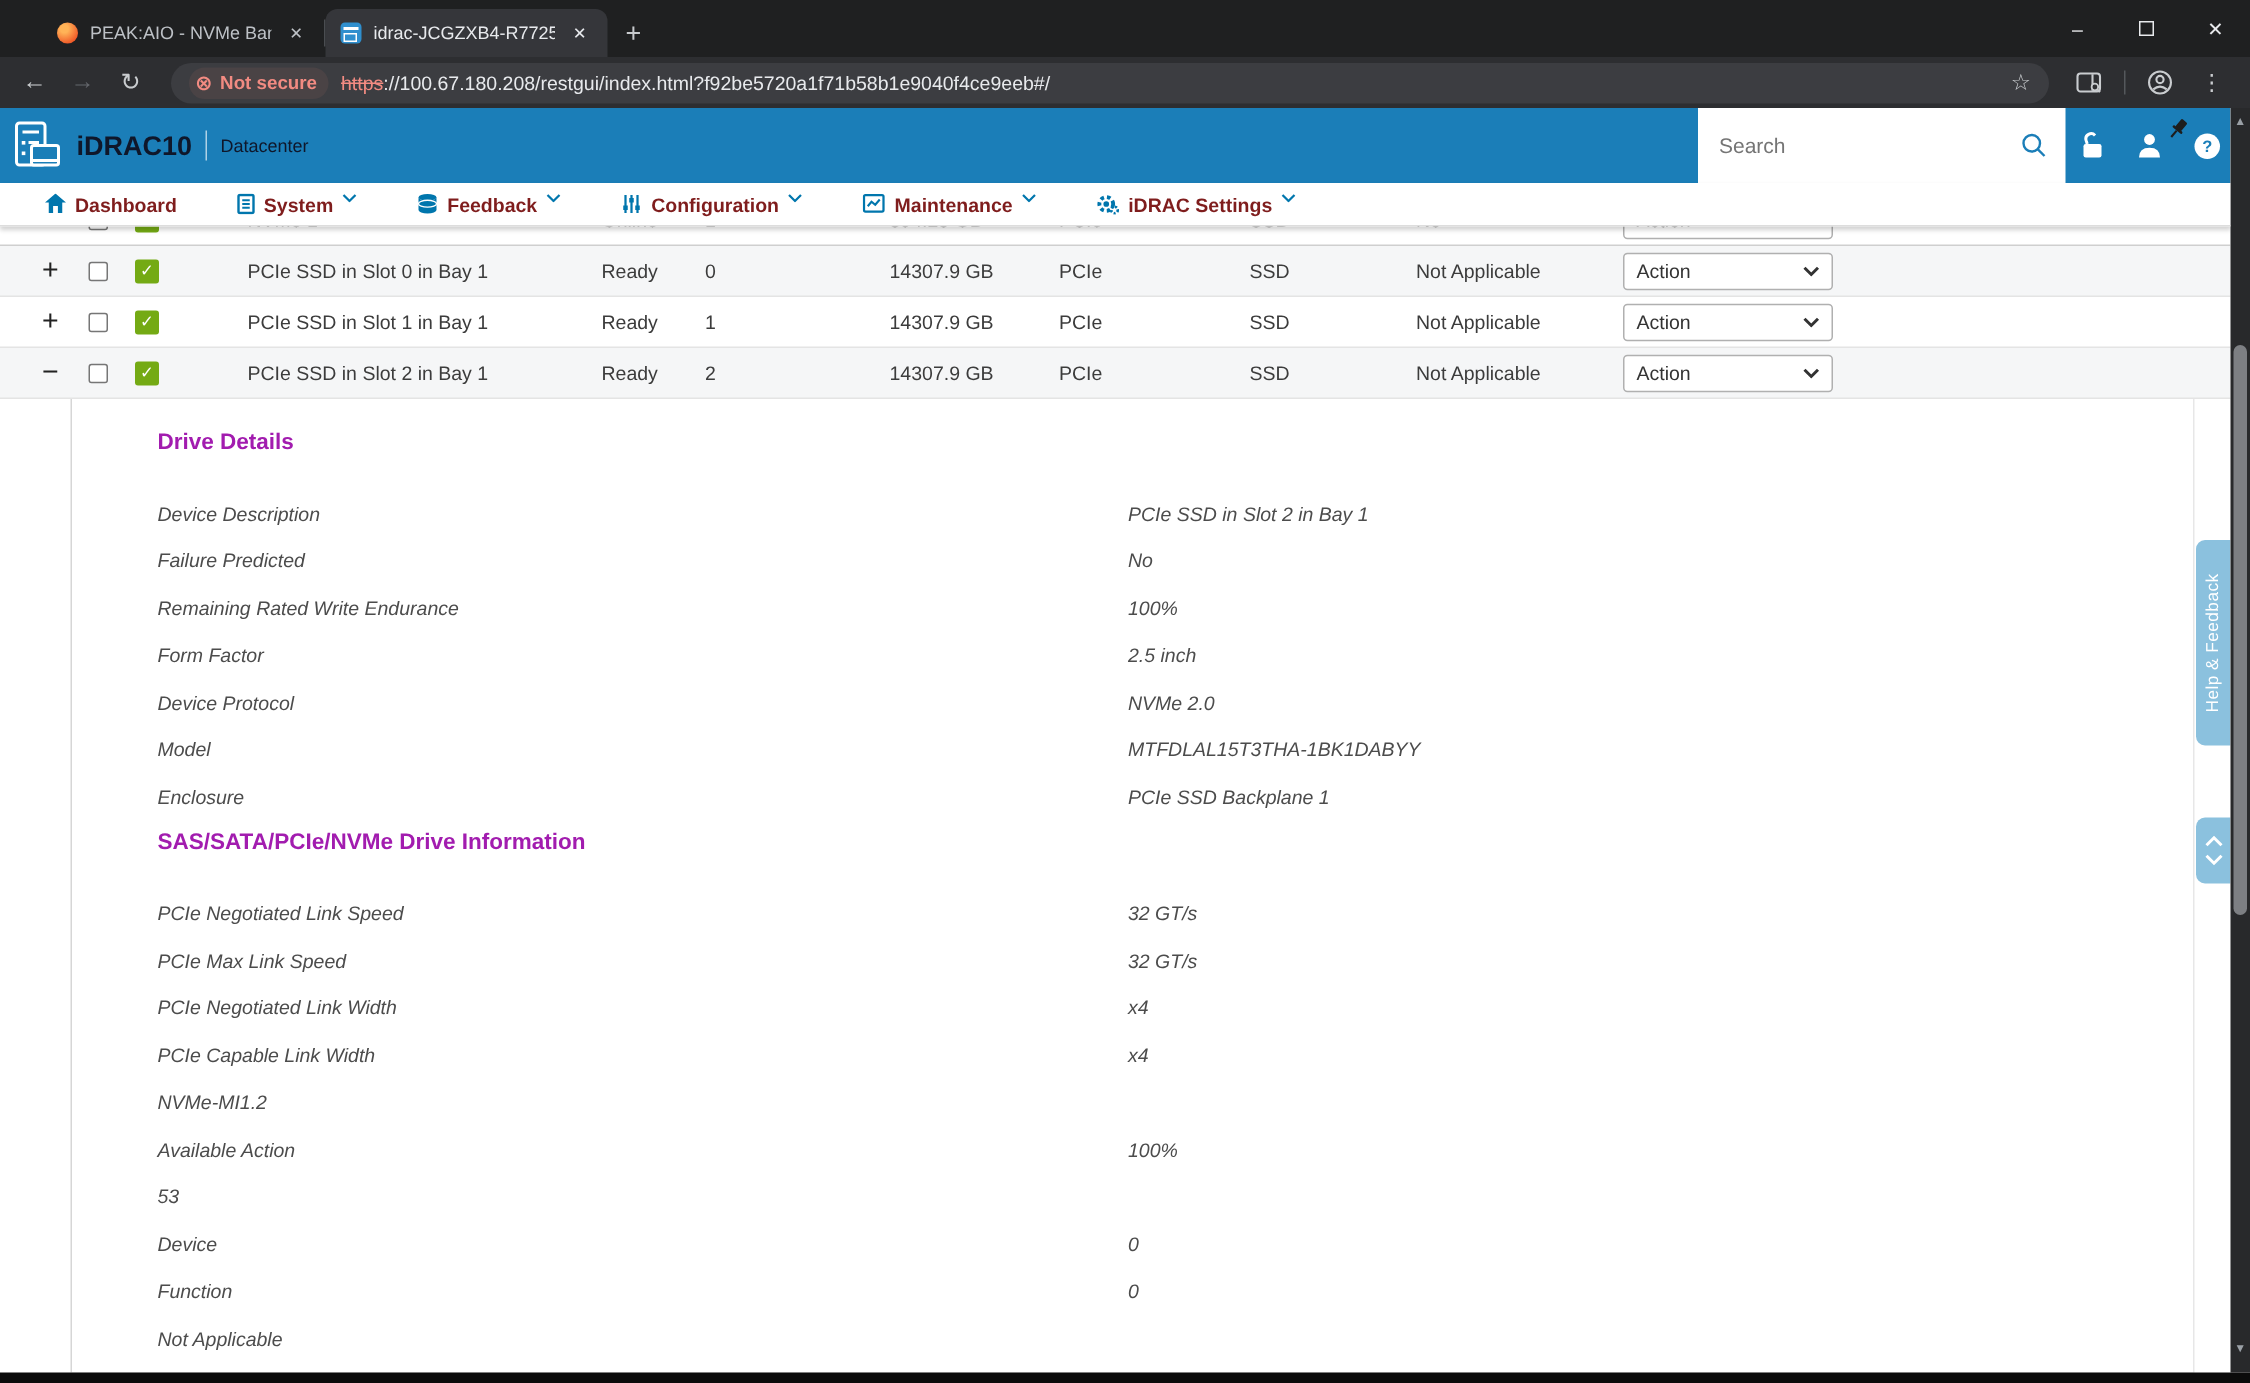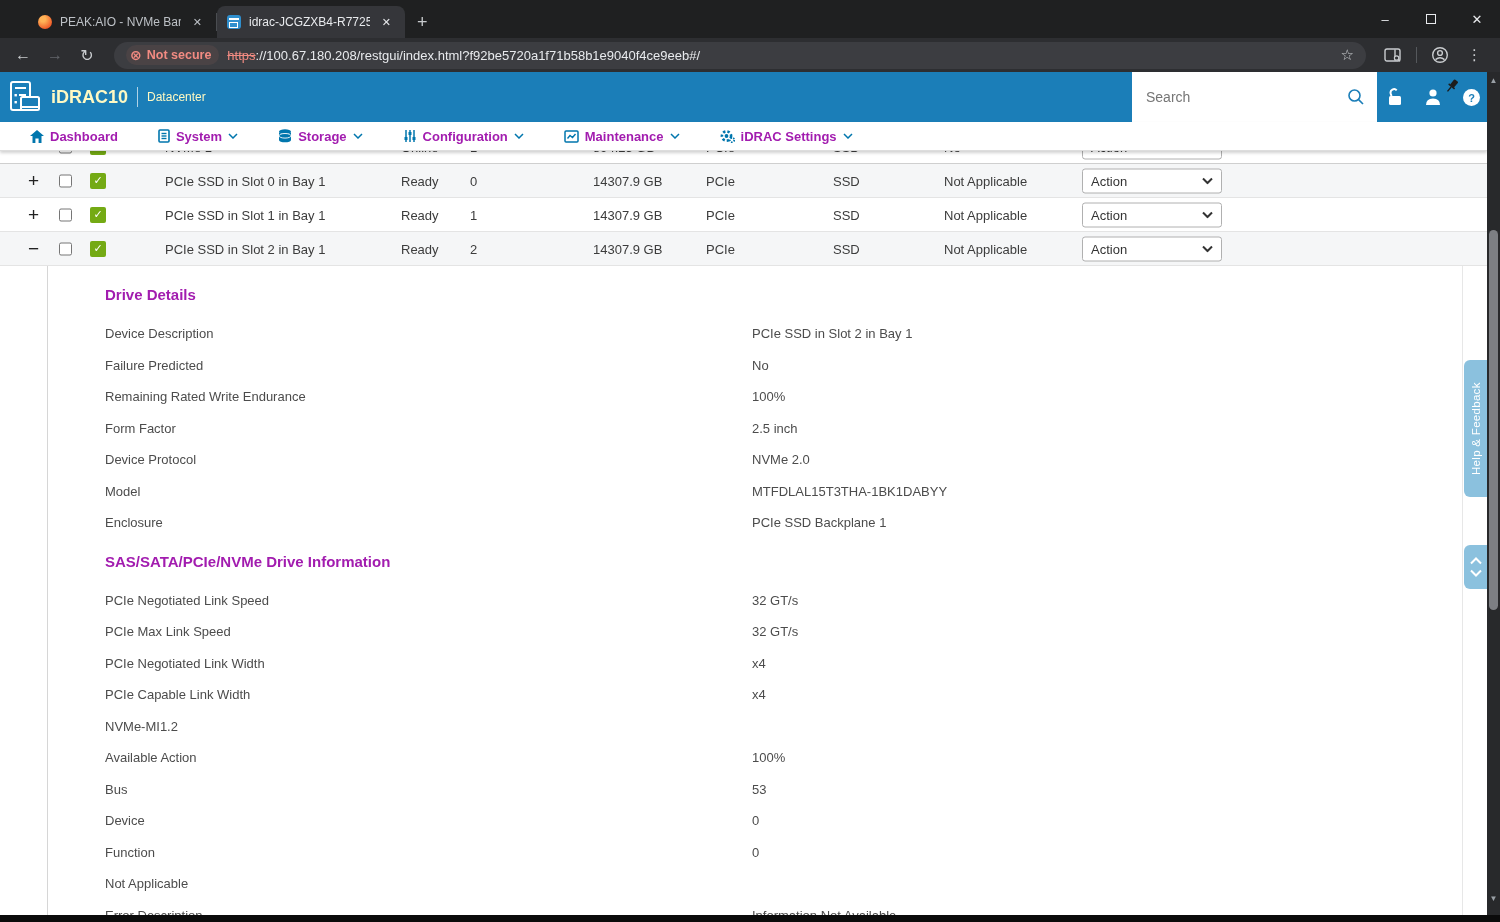--- a/index.html
+++ b/index.html
@@ -39,33 +39,33 @@
   
   .content { position:absolute; left:0; top:72px; width:1487px; height:843px; background:#fff; overflow:hidden; }
   .scrollbar { position:absolute; left:1487px; top:72px; width:13px; height:843px; background:#28292b; }
   .sb-arrow { position:absolute; left:0; width:13px; text-align:center; color:#9aa0a6; font-size:8px; }
   .sb-thumb { position:absolute; left:2px; top:158px; width:9px; height:380px; background:#7d7f83; border-radius:5px; }
   .bottomstrip { position:absolute; left:0; top:915px; width:1500px; height:7px; background:#0b0b0b; }
 
   
   .bluehdr { position:absolute; left:0; top:0; width:1487px; height:50px; background:#1b7eb8; display:flex; align-items:center; }
   .logo { margin-left:9px; }
-  .brand { display:flex; align-items:center; gap:9px; margin-left:10px; color:#fef9c3; }
+  .brand { display:flex; align-items:center; gap:9px; margin-left:10px; color:#0f172a; }
   .brand .prod { font-size:18px; font-weight:700; }
   .brand .bdiv { width:1px; height:20px; background:rgba(255,255,255,.65); }
   .brand .edition { font-size:12px; font-weight:300; }
   .searchwrap { position:absolute; left:1132px; top:0; width:245px; height:50px; background:#fff; display:flex; align-items:center; }
   .searchwrap input { border:none; outline:none; flex:1; font-size:14px; color:#444; padding:0 6px 0 14px; font-family:inherit; background:transparent; }
   .searchwrap input::placeholder { color:#757575; }
   .searchicon { margin-right:12px; }
   .hdricons { position:absolute; left:1385px; top:0; height:50px; display:flex; align-items:center; gap:20px; }
 
   
   .navbar { position:absolute; left:0; top:50px; width:1487px; height:29px; background:#fff; display:flex; align-items:center; gap:40px; padding-left:30px; box-shadow:0 2px 3px rgba(0,0,0,.18); border-bottom:1px solid #ddd; z-index:5; }
-  .navitem { display:flex; align-items:center; gap:6px; color:#a21caf; font-size:13px; font-weight:700; }
+  .navitem { display:flex; align-items:flex-start; gap:6px; color:#7f1d1d; font-size:13px; font-weight:700; }
   .pin { position:absolute; right:26px; top:5px; }
 
   
   .trow { position:absolute; left:0; width:1487px; height:34px; border-bottom:1px solid #e4e4e4; font-size:13px; color:#3c3c3c; background:#fff; }
   .trow.alt { background:#f5f6f7; }
   .cell { position:absolute; top:50%; transform:translateY(-50%); white-space:nowrap; }
   .c-exp { left:28px; font-size:19px; font-weight:300; color:#222; }
   .c-check { left:59px; width:13px; height:13px; border:1.5px solid #767676; border-radius:2px; background:#fff; }
   .c-status { left:90px; width:16px; height:16px; background:#74aa14; border-radius:2px; color:#fff; font-size:11px; display:flex; align-items:center; justify-content:center; }
   .c-name { left:165px; } .c-state { left:401px; } .c-slot { left:470px; }
@@ -73,21 +73,21 @@
   .c-action { left:1082px; }
   .sel { width:140px; height:25px; border:1px solid #b0b0b0; border-radius:3px; background:#fff; display:flex; align-items:center; justify-content:space-between; padding:0 8px; font-size:13px; color:#333; }
   .rowclip { position:absolute; left:0; top:78px; width:1487px; height:14px; overflow:hidden; }
   .rowclip .trow { top:-20px; border-bottom:1px solid #cfcfcf; }
   .rpos1 { top:92px; } .rpos2 { top:126px; } .rpos3 { top:160px; }
 
   
   .panel { position:absolute; left:47px; top:194px; width:1416px; height:650px; background:#fff; border-left:1px solid #d6d6d6; border-right:1px solid #e7e7e7; border-bottom:1px solid #cfcfcf; padding:20px 0 0 57px; }
   .sect-title { font-size:15px; font-weight:600; color:#a21caf; margin-bottom:8px; height:24px; }
   .sect-title.second { margin-top:14px; }
-  .kv { display:flex; align-items:center; height:31.5px; font-size:13px; color:#4c4c4c; }
+  .kv { display:flex; align-items:flex-end; height:31.5px; font-size:13px; color:#4c4c4c;font-style:italic; }
   .kv .k { width:647px; flex:0 0 647px; }
 
   
   .helptab { position:absolute; left:1464px; top:288px; width:23px; height:137px; background:#8bc1de; color:#fff; font-size:11.5px; border-radius:0 6px 6px 0; transform:rotate(180deg); writing-mode:vertical-rl; display:flex; align-items:center; justify-content:center; letter-spacing:.3px; }
   .chevtab { position:absolute; left:1464px; top:473px; width:23px; height:44px; background:#8bc1de; border-radius:6px 0 0 6px; display:flex; flex-direction:column; align-items:center; justify-content:center; gap:4px; }
 
   svg { display:block; }
 </style>
 </head>
 <body>
@@ -216,21 +216,21 @@
         <svg width="10" height="6" viewBox="0 0 10 6">
             <polyline points="1,1 5,5 9,1" fill="none" stroke="#0076ad" stroke-width="1.5"></polyline>
           </svg>
       </span>
       <span class="navitem">
         <svg width="14" height="14" viewBox="0 0 14 14">
             <ellipse cx="7" cy="2.6" rx="6" ry="2.3" fill="#0076ad"></ellipse>
             <path d="M1 2.6 V11 A6 2.3 0 0 0 13 11 V2.6 A6 2.3 0 0 1 1 2.6 Z" fill="#0076ad"></path>
             <ellipse cx="7" cy="6.8" rx="6" ry="2.3" fill="none" stroke="#fff" stroke-width="0.9"></ellipse>
           </svg>
-        <span>Storage</span>
+        <span>Feedback</span>
         <svg width="10" height="6" viewBox="0 0 10 6">
             <polyline points="1,1 5,5 9,1" fill="none" stroke="#0076ad" stroke-width="1.5"></polyline>
           </svg>
       </span>
       <span class="navitem">
         <svg width="14" height="14" viewBox="0 0 14 14">
             <line x1="3" y1="1" x2="3" y2="13" stroke="#0076ad" stroke-width="1.5"></line>
             <line x1="7" y1="1" x2="7" y2="13" stroke="#0076ad" stroke-width="1.5"></line>
             <line x1="11" y1="1" x2="11" y2="13" stroke="#0076ad" stroke-width="1.5"></line>
             <rect x="1.5" y="8" width="3" height="3" fill="#0076ad"></rect>
@@ -408,21 +408,20 @@
           <span class="v">x4</span>
         </div>
       <div class="kv">
           <span class="v">NVMe-MI1.2</span>
         </div>
       <div class="kv">
           <span class="k">Available Action</span>
           <span class="v">100%</span>
         </div>
       <div class="kv">
-          <span class="k">Bus</span>
           <span class="v">53</span>
         </div>
       <div class="kv">
           <span class="k">Device</span>
           <span class="v">0</span>
         </div>
       <div class="kv">
           <span class="k">Function</span>
           <span class="v">0</span>
         </div>

